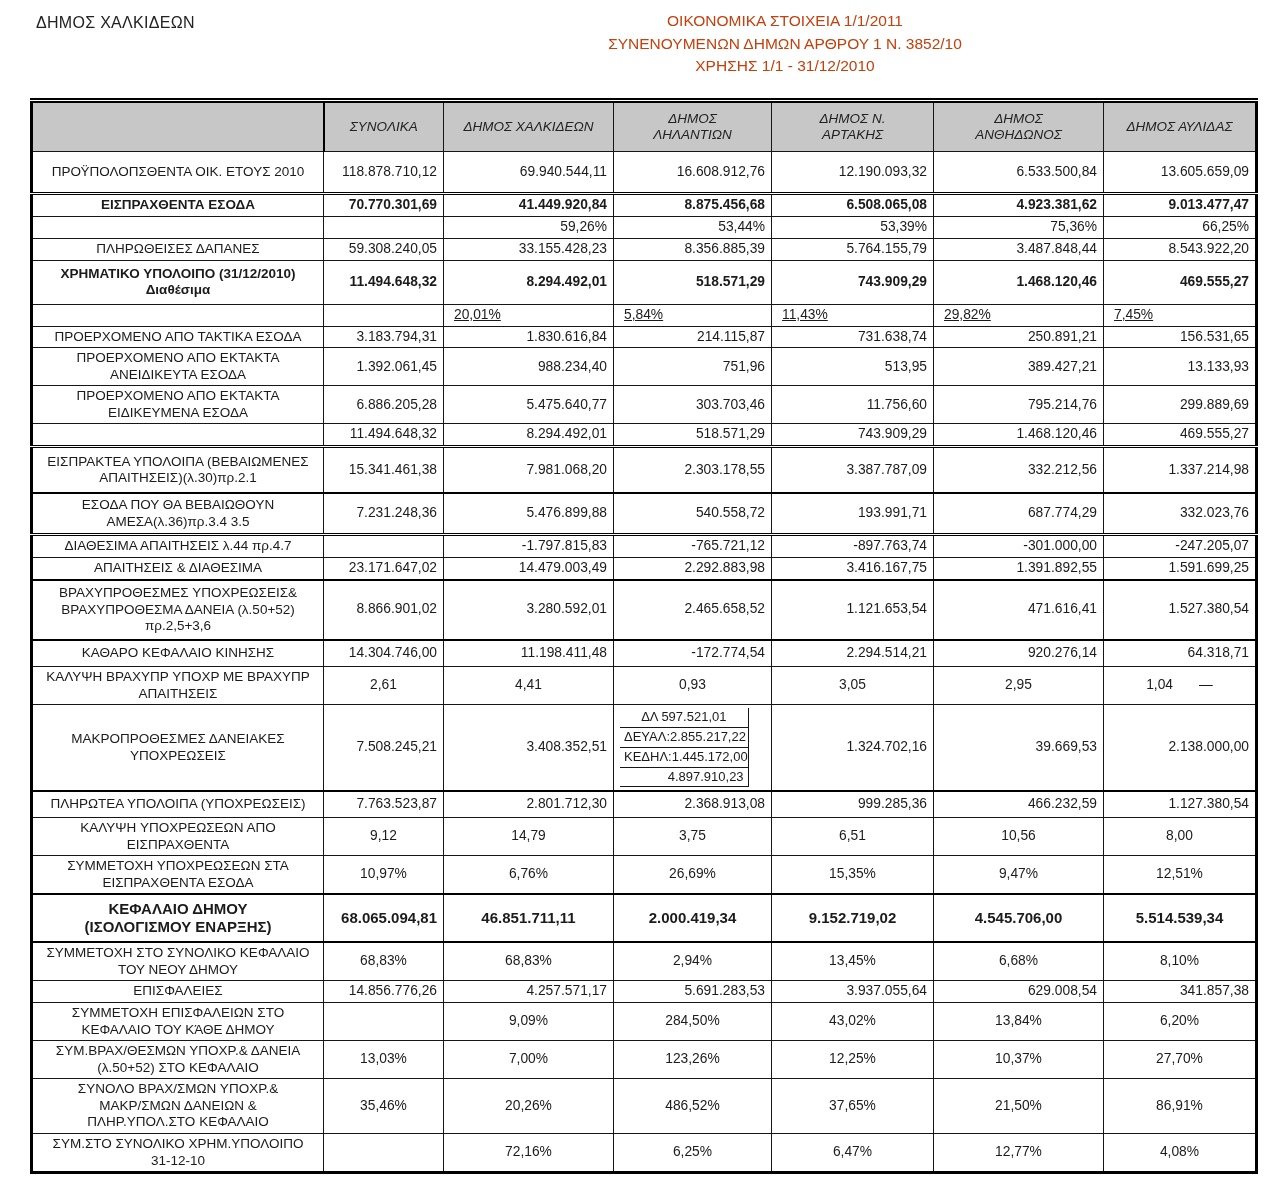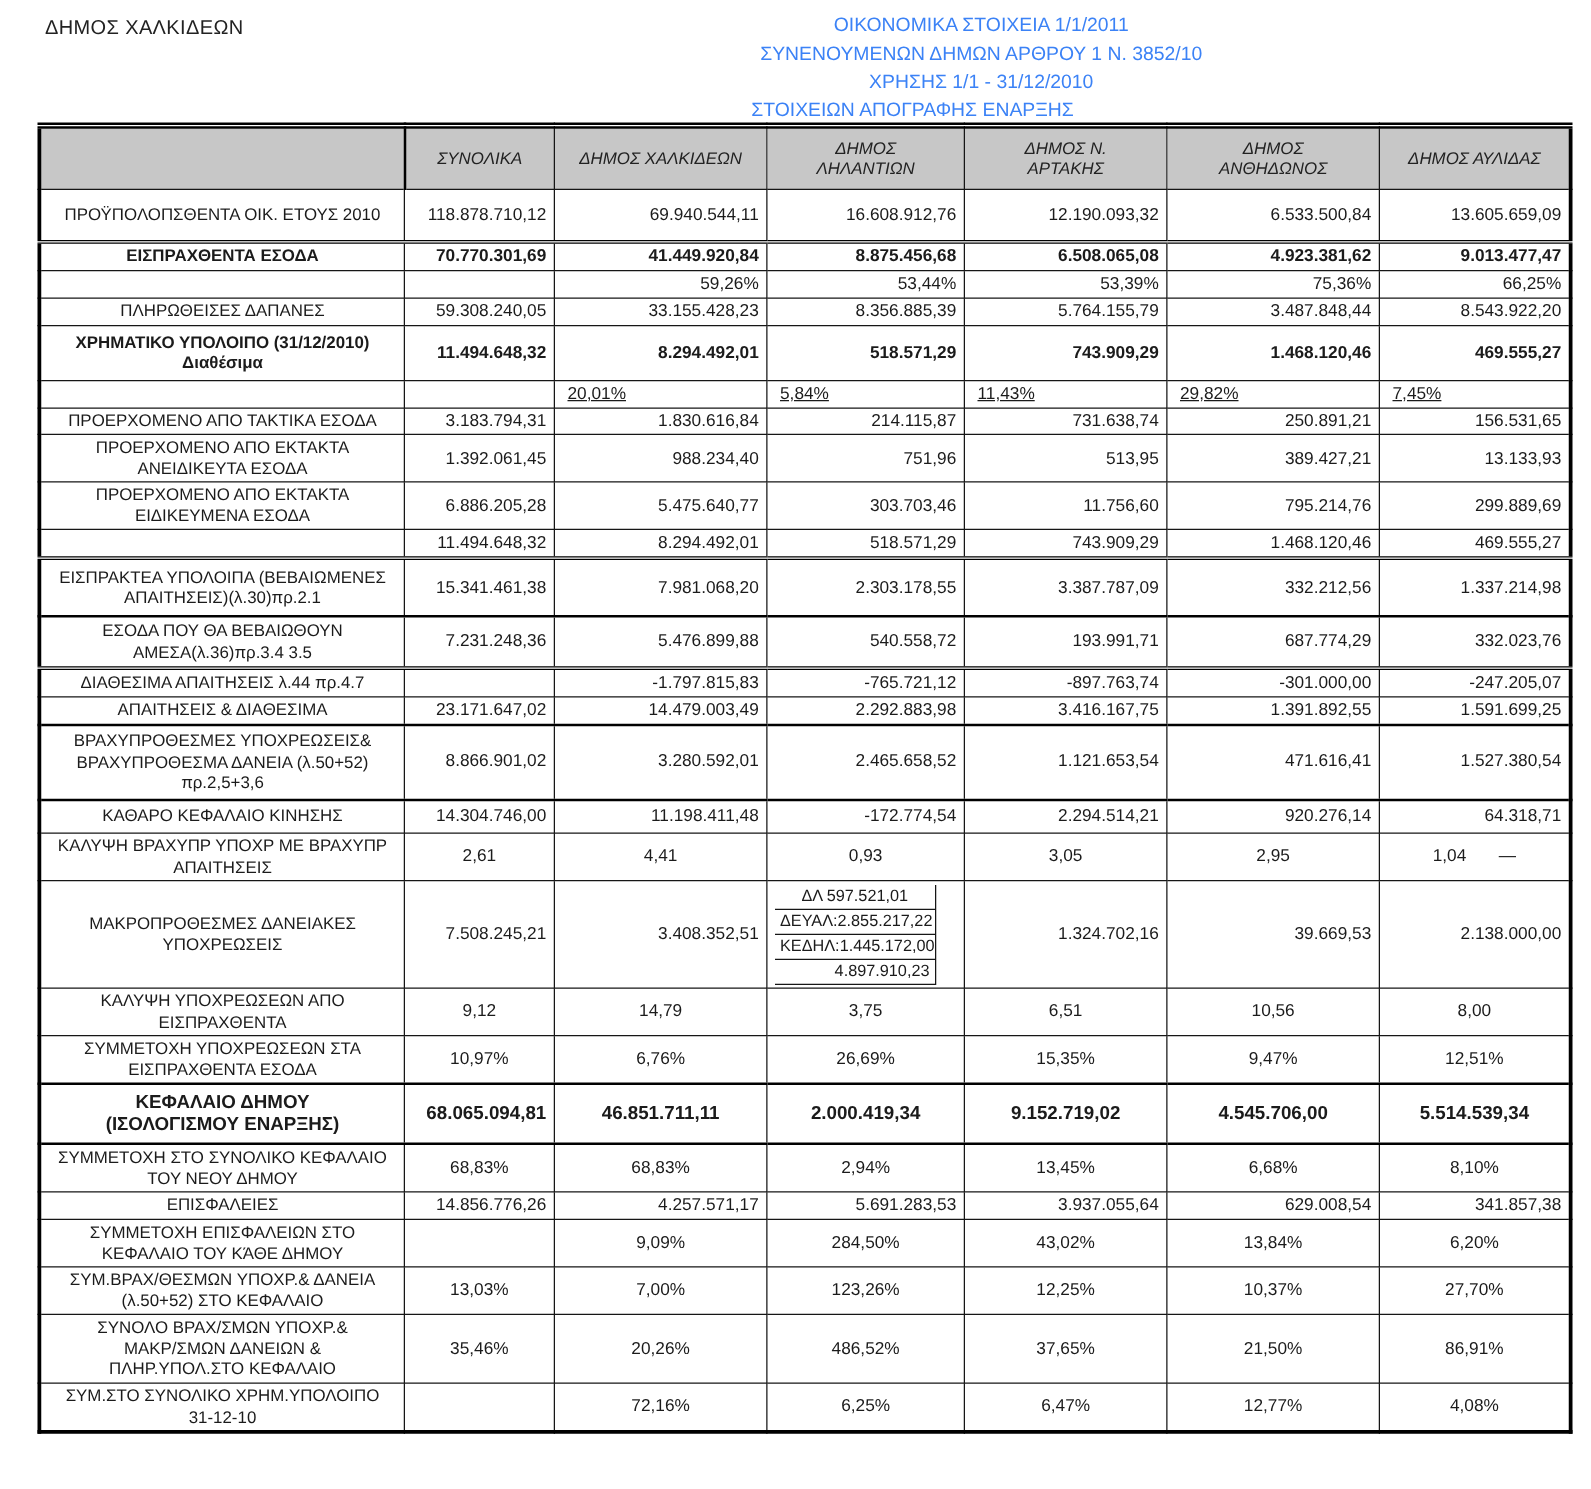--- a/index.html
+++ b/index.html
@@ -8,21 +8,21 @@
     font-family:"Liberation Sans","DejaVu Sans",sans-serif;
     color:#1b1b1b;
     -webkit-font-smoothing:antialiased;
   }
   .corner-title{
     position:absolute;left:36px;top:14px;
     font-size:16px;letter-spacing:.3px;color:#222;
   }
   .title-block{
     position:absolute;left:420px;top:10px;width:730px;
-    text-align:center;font-size:15.5px;line-height:22.5px;color:#3b82f6;
+    text-align:center;font-size:15.5px;line-height:22.5px;color:#c2410c;
   }
   .title-block div:nth-child(4){transform:translateX(-55px);}
   
   table.fin{
     position:absolute;left:30px;top:98px;
     border-collapse:collapse;table-layout:fixed;
     width:1225px;
     border:3px solid #000;
     border-top:5px double #000;
     font-size:13.5px;
@@ -69,21 +69,20 @@
 </style>
 </head>
 <body>
 
 <div class="corner-title">ΔΗΜΟΣ ΧΑΛΚΙΔΕΩΝ</div>
 
 <div class="title-block">
   <div>ΟΙΚΟΝΟΜΙΚΑ ΣΤΟΙΧΕΙΑ 1/1/2011</div>
   <div>ΣΥΝΕΝΟΥΜΕΝΩΝ ΔΗΜΩΝ ΑΡΘΡΟΥ 1 Ν. 3852/10</div>
   <div>ΧΡΗΣΗΣ 1/1 - 31/12/2010</div>
-  <div>ΣΤΟΙΧΕΙΩΝ ΑΠΟΓΡΑΦΗΣ ΕΝΑΡΞΗΣ</div>
 </div>
 
 <table class="fin">
   <colgroup>
       <col style="width: 292px;">
       <col style="width: 120px;">
       <col style="width: 170px;">
       <col style="width: 158px;">
       <col style="width: 162px;">
       <col style="width: 170px;">
@@ -263,20 +262,29 @@
             <div class="mini first">ΔΛ  597.521,01</div>
             <div class="mini">ΔΕΥΑΛ:2.855.217,22</div>
             <div class="mini">ΚΕΔΗΛ:1.445.172,00</div>
             <div class="mini">4.897.910,23</div>
           </div>
         </td>
         <td class="num vtop">1.324.702,16</td>
         <td class="num vtop">39.669,53</td>
         <td class="num vtop">2.138.000,00</td>
       </tr>
+      <tr style="height: 27px;">
+        <td class="lbl bt2">ΠΛΗΡΩΤΕΑ ΥΠΟΛΟΙΠΑ (ΥΠΟΧΡΕΩΣΕΙΣ)</td>
+        <td class="num bt2">7.763.523,87</td>
+        <td class="num bt2">2.801.712,30</td>
+        <td class="num bt2">2.368.913,08</td>
+        <td class="num bt2">999.285,36</td>
+        <td class="num bt2">466.232,59</td>
+        <td class="num bt2">1.127.380,54</td>
+      </tr>
       <tr style="height: 38px;">
         <td class="lbl">ΚΑΛΥΨΗ ΥΠΟΧΡΕΩΣΕΩΝ ΑΠΟ<br>ΕΙΣΠΡΑΧΘΕΝΤΑ</td>
         <td class="num acenter">9,12</td>
         <td class="num acenter">14,79</td>
         <td class="num acenter">3,75</td>
         <td class="num acenter">6,51</td>
         <td class="num acenter">10,56</td>
         <td class="num acenter">8,00</td>
       </tr>
       <tr style="height: 38px; margin-top: 14px;">

